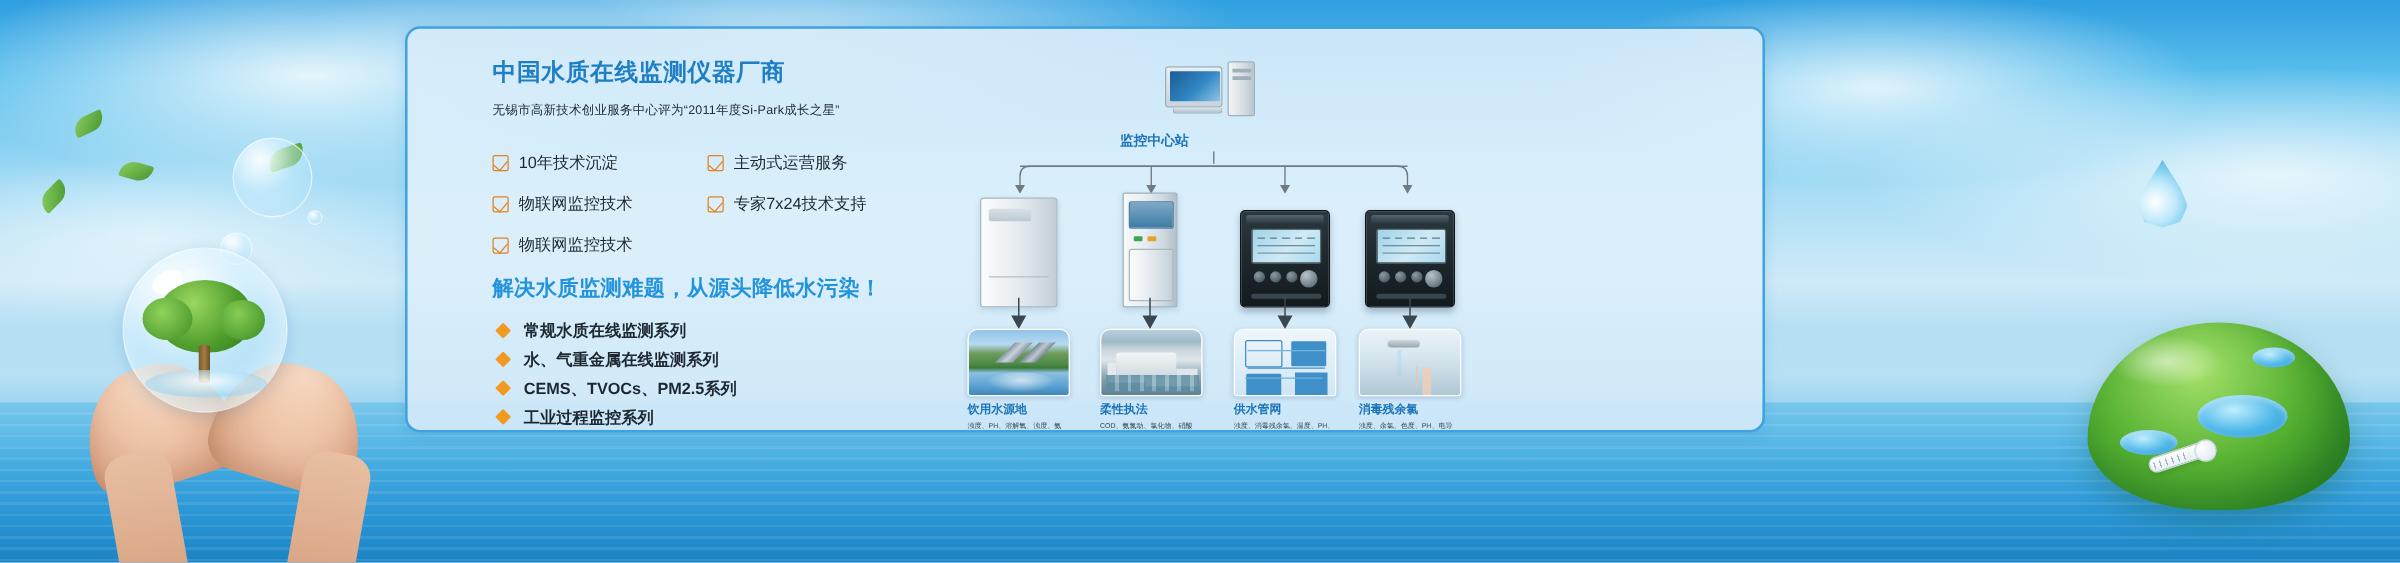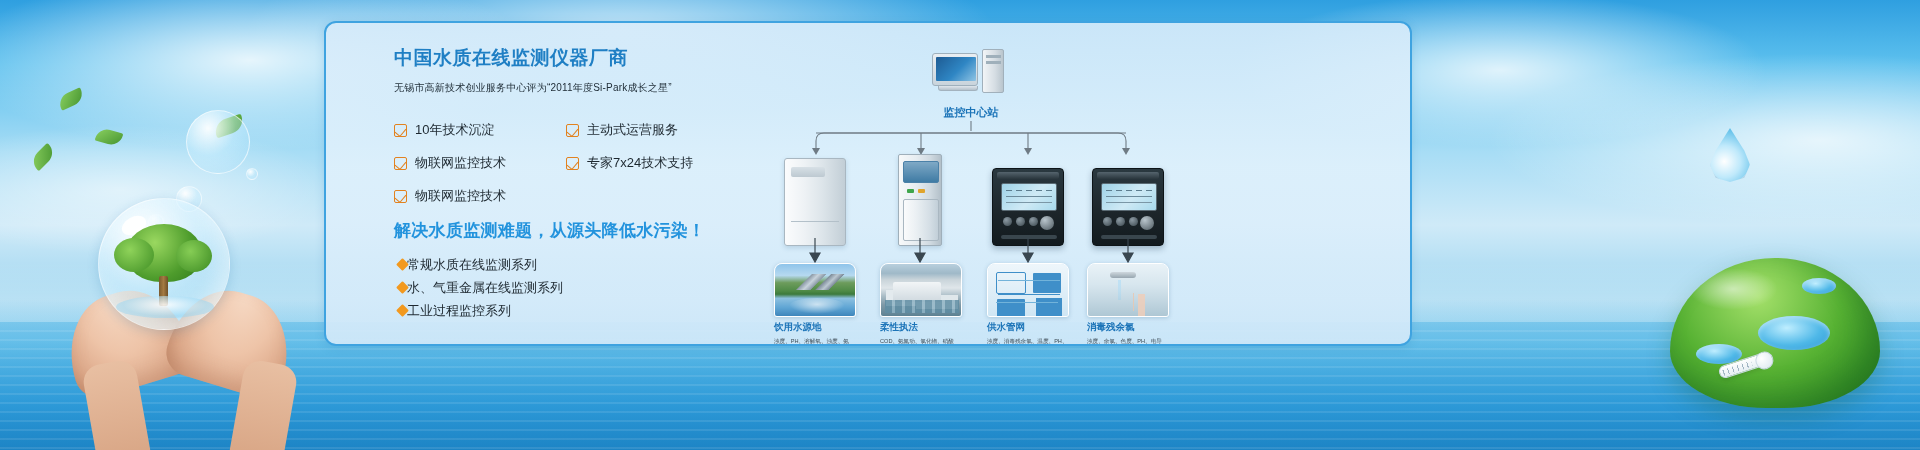--- a/index.html
+++ b/index.html
@@ -173,21 +173,21 @@
     border-right: 1.8px solid #e2821f; border-bottom: 1.8px solid #e2821f;
     transform: rotate(40deg);
   }
   .check-label { font-size: 13px; color: #1d2830; white-space: nowrap; }
 
   .sub-headline {
     position: absolute; left: 68px; top: 196px;
     color: #2293dd; font-size: 17px; font-weight: bold; white-space: nowrap; letter-spacing: .3px;
   }
   .bullets { position: absolute; left: 72px; top: 230px; }
-  .bullet-item { display: flex; align-items: center; height: 23px; }
+  .bullet-item { display: flex; align-items: center; gap: 12px; height: 23px; font-weight: bold; }
   .diamond {
     width: 9px; height: 9px; flex: 0 0 9px; background: #f2991f; transform: rotate(45deg);
     border-radius: 1px;
   }
   .bullet-label { font-size: 13px; color: #1d2830; white-space: nowrap; }
 
   
   .diagram { position: absolute; left: 420px; top: 10px; width: 500px; height: 315px; }
 
   .pc { position: absolute; left: 186px; top: 16px; width: 76px; height: 48px; }
@@ -211,21 +211,21 @@
     background: linear-gradient(to right, #f2f5f7, #d5dde3 60%, #b9c5cd);
     border: 1px solid #a1b0bb; border-radius: 2px;
   }
   .pc-tower::before {
     content:''; position:absolute; left: 3px; top: 5px; width: 15px; height: 3px; background: #9fb0bb;
   }
   .pc-tower::after {
     content:''; position:absolute; left: 3px; top: 11px; width: 15px; height: 3px; background: #9fb0bb;
   }
   .center-label {
-    position: absolute; left: 150px; top: 72px; width: 150px; text-align: center;
+    position: absolute; left: 150px; top: 72px; width: 150px; 
     color: #1c74b8; font-size: 11px; font-weight: bold;
   }
 
   .tree-svg { position: absolute; left: 0; top: 88px; width: 500px; height: 34px; }
 
   .devices { position: absolute; left: 0; top: 118px; width: 500px; height: 95px; }
   .dev { position: absolute; bottom: 0; }
 
   .cabinet {
     width: 62px; height: 88px; border-radius: 3px;
@@ -427,20 +427,24 @@
   <div class="sub-headline">解决水质监测难题，从源头降低水污染！</div>
 
   <div class="bullets">
     <div class="bullet-item">
       <span class="diamond"></span>
       <span class="bullet-label">常规水质在线监测系列</span>
     </div>
     <div class="bullet-item">
       <span class="diamond"></span>
       <span class="bullet-label">水、气重金属在线监测系列</span>
+    </div>
+    <div class="bullet-item">
+      <span class="diamond"></span>
+      <span class="bullet-label">CEMS、TVOCs、PM2.5系列</span>
     </div>
     <div class="bullet-item">
       <span class="diamond"></span>
       <span class="bullet-label">工业过程监控系列</span>
     </div>
   </div>
 
   <div class="diagram">
 
     <div class="pc">

